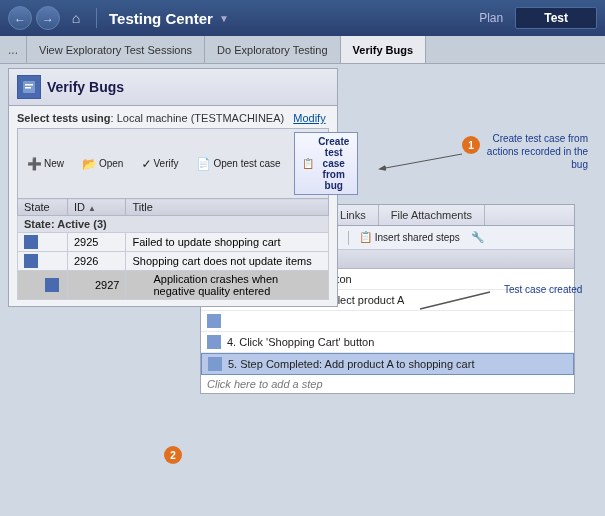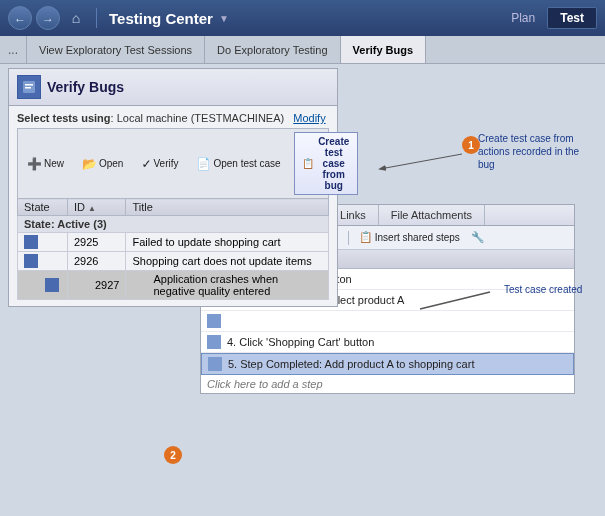--- a/index.html
+++ b/index.html
@@ -52,21 +52,21 @@
       font-size: 12px;
       padding: 2px 8px;
       cursor: pointer;
     }
     .toolbar-test {
       color: white;
       font-size: 12px;
       font-weight: bold;
       background: #1a2a50;
       border: 1px solid #4a6a9c;
-      padding: 3px 12px;
+      padding: 3px 28px;
       border-radius: 2px;
       text-align: center;
     }
 
     
     .tab-bar {
       background: #c5cdd8;
       display: flex;
       align-items: stretch;
       height: 28px;
@@ -417,21 +417,21 @@
           </tr>
         </tbody>
       </table>
     </div>
   </div>
 
   <div class="annotation-badge" style="top: 72px; left: 462px;">
     <span>1</span>
   </div>
 
-  <div class="annotation-text" style="top: 68px; left: 478px; max-width: 110px;">Create test case from actions recorded in the bug</div>
+  <div class="annotation-text" style="top: 68px; left: 478px; max-width: 110px; text-align: right;">Create test case from actions recorded in the bug</div>
 
   <div class="tc-created-annotation" style="top: 220px; left: 480px; margin-left: 24px;">Test case created</div>
 
   <svg style="position:absolute;top:0;left:0;width:605px;height:452px;pointer-events:none;z-index:15;">
 
     <line x1="462" y1="90" x2="380" y2="105" stroke="#555" stroke-width="1" marker-end="url(#arrow)"></line>
 
     <line x1="490" y1="228" x2="420" y2="245" stroke="#555" stroke-width="1.5"></line>
     <defs>
       <marker id="arrow" markerWidth="8" markerHeight="8" refX="6" refY="3" orient="auto">

